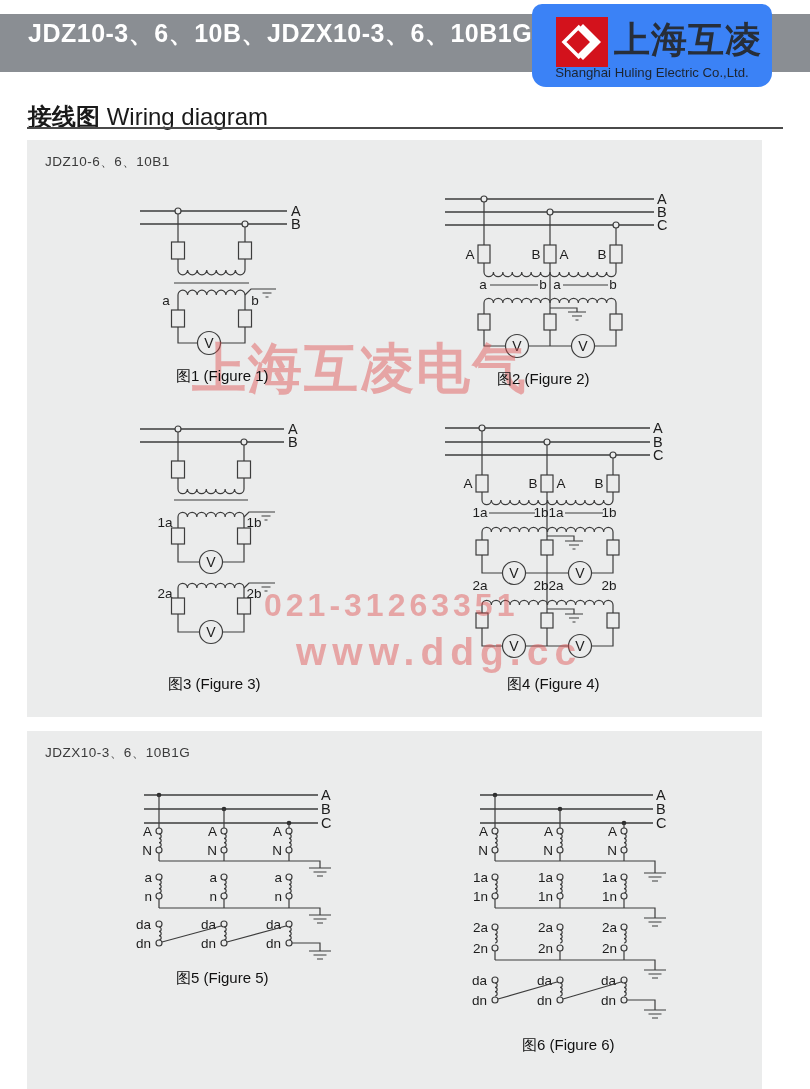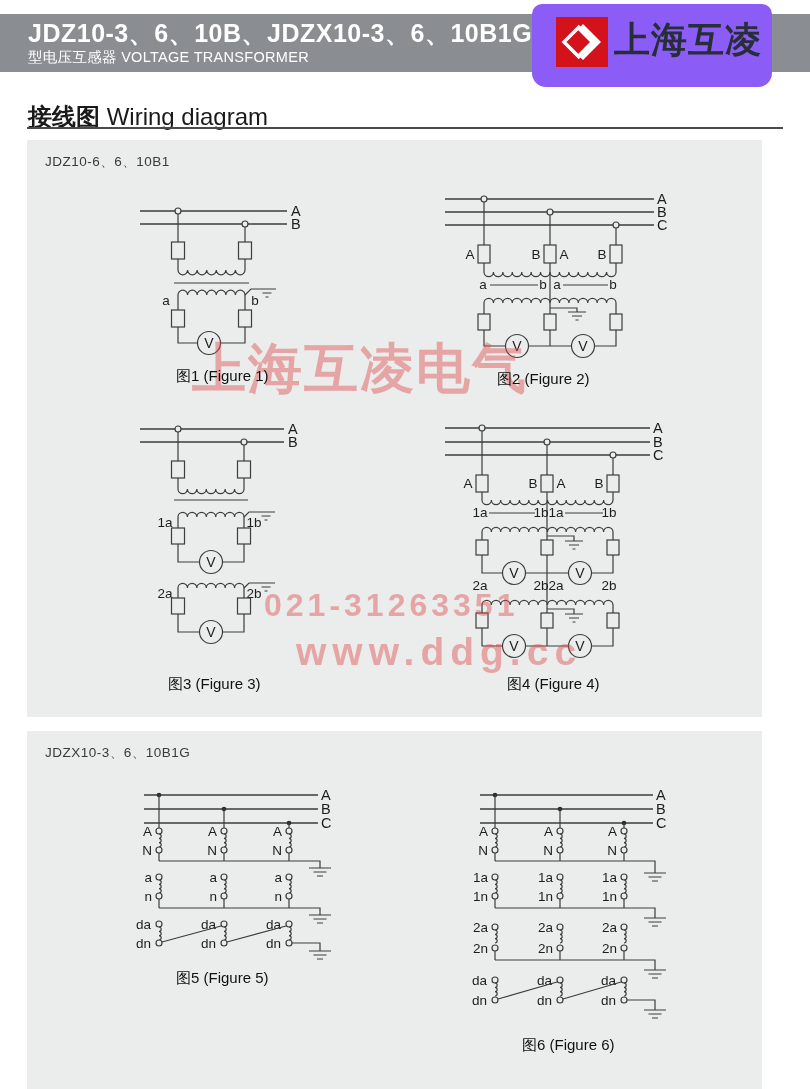--- a/index.html
+++ b/index.html
@@ -2,21 +2,21 @@
 <html><head>
 <meta charset="utf-8">
 <style>
   html,body{margin:0;padding:0;background:#fff;}
   #page{position:relative;width:810px;height:1089px;background:#fff;overflow:hidden;
         font-family:"Liberation Sans","DejaVu Sans",sans-serif;}
   
   .hbar{position:absolute;left:0;top:14px;width:810px;height:58px;background:#8a8e93;}
   .htitle{position:absolute;left:28px;top:17px;color:#fff;font-size:25px;font-weight:bold;letter-spacing:.5px;white-space:nowrap;}
   .hsub{position:absolute;left:28px;top:48px;color:#fff;font-size:14.5px;letter-spacing:.3px;white-space:nowrap;}
-  .logo-card{position:absolute;left:532px;top:4px;width:240px;height:83px;background:#8b5cf6;border-radius:10px 10px 14px 14px;}
+  .logo-card{position:absolute;left:532px;top:4px;width:240px;height:83px;background:#3b82f6;border-radius:10px 10px 14px 14px;}
   .logo-red{position:absolute;left:24px;top:13px;width:52px;height:50px;background:#d3121c;}
   .logo-cn{position:absolute;left:82px;top:12px;font-size:36px;font-weight:600;color:#272e39;letter-spacing:1px;white-space:nowrap;}
   .logo-en{position:absolute;left:0;top:61px;width:240px;text-align:center;font-size:13.2px;color:#1c2430;white-space:nowrap;}
   
   .sec-head{position:absolute;left:28px;top:101px;font-size:24px;color:#1a1a1a;white-space:nowrap;}
   .sec-head .cn{font-weight:bold;}
   .rule{position:absolute;left:27px;top:127px;width:756px;height:2px;background:#4a4a4a;}
   .panel{position:absolute;left:27px;width:735px;background:#ebecec;}
   .panel1{top:140px;height:577px;}
   .panel2{top:731px;height:368px;text-align:right;}
@@ -37,29 +37,29 @@
   .wm2{left:264px;top:587px;font-size:32px;letter-spacing:4px;}
   .wm3{left:296px;top:630px;font-size:39px;letter-spacing:6px;}
 </style>
 </head>
 <body>
 
 <div id="page">
 
   <div class="hbar"></div>
   <div class="htitle">JDZ10-3、6、10B、JDZX10-3、6、10B1G</div>
-  <div class="hsub">型电压互感器 VOLTAGE TRANSFORMER</div>
   <div class="logo-card">
     <div class="logo-red">
       <svg width="52" height="50" viewBox="0 0 52 50">
         <path d="M24 9 L8 25 L24 41" fill="none" stroke="#fff" stroke-width="3.5"></path>
         <path d="M27 7 L45 25 L27 43 L21.5 37.5 L34 25 L21.5 12.5 Z" fill="#fff"></path>
       </svg>
     </div>
     <div class="logo-cn">上海互凌</div>
+    <div class="logo-en">Shanghai Huling Electric Co.,Ltd.</div>
   </div>
 
   <div class="sec-head">
     <span class="cn">接线图</span>
     <span class="en">Wiring diagram</span>
   </div>
   <div class="rule"></div>
 
   <div class="panel panel1">
     <div class="panel-label">JDZ10-6、6、10B1</div>

